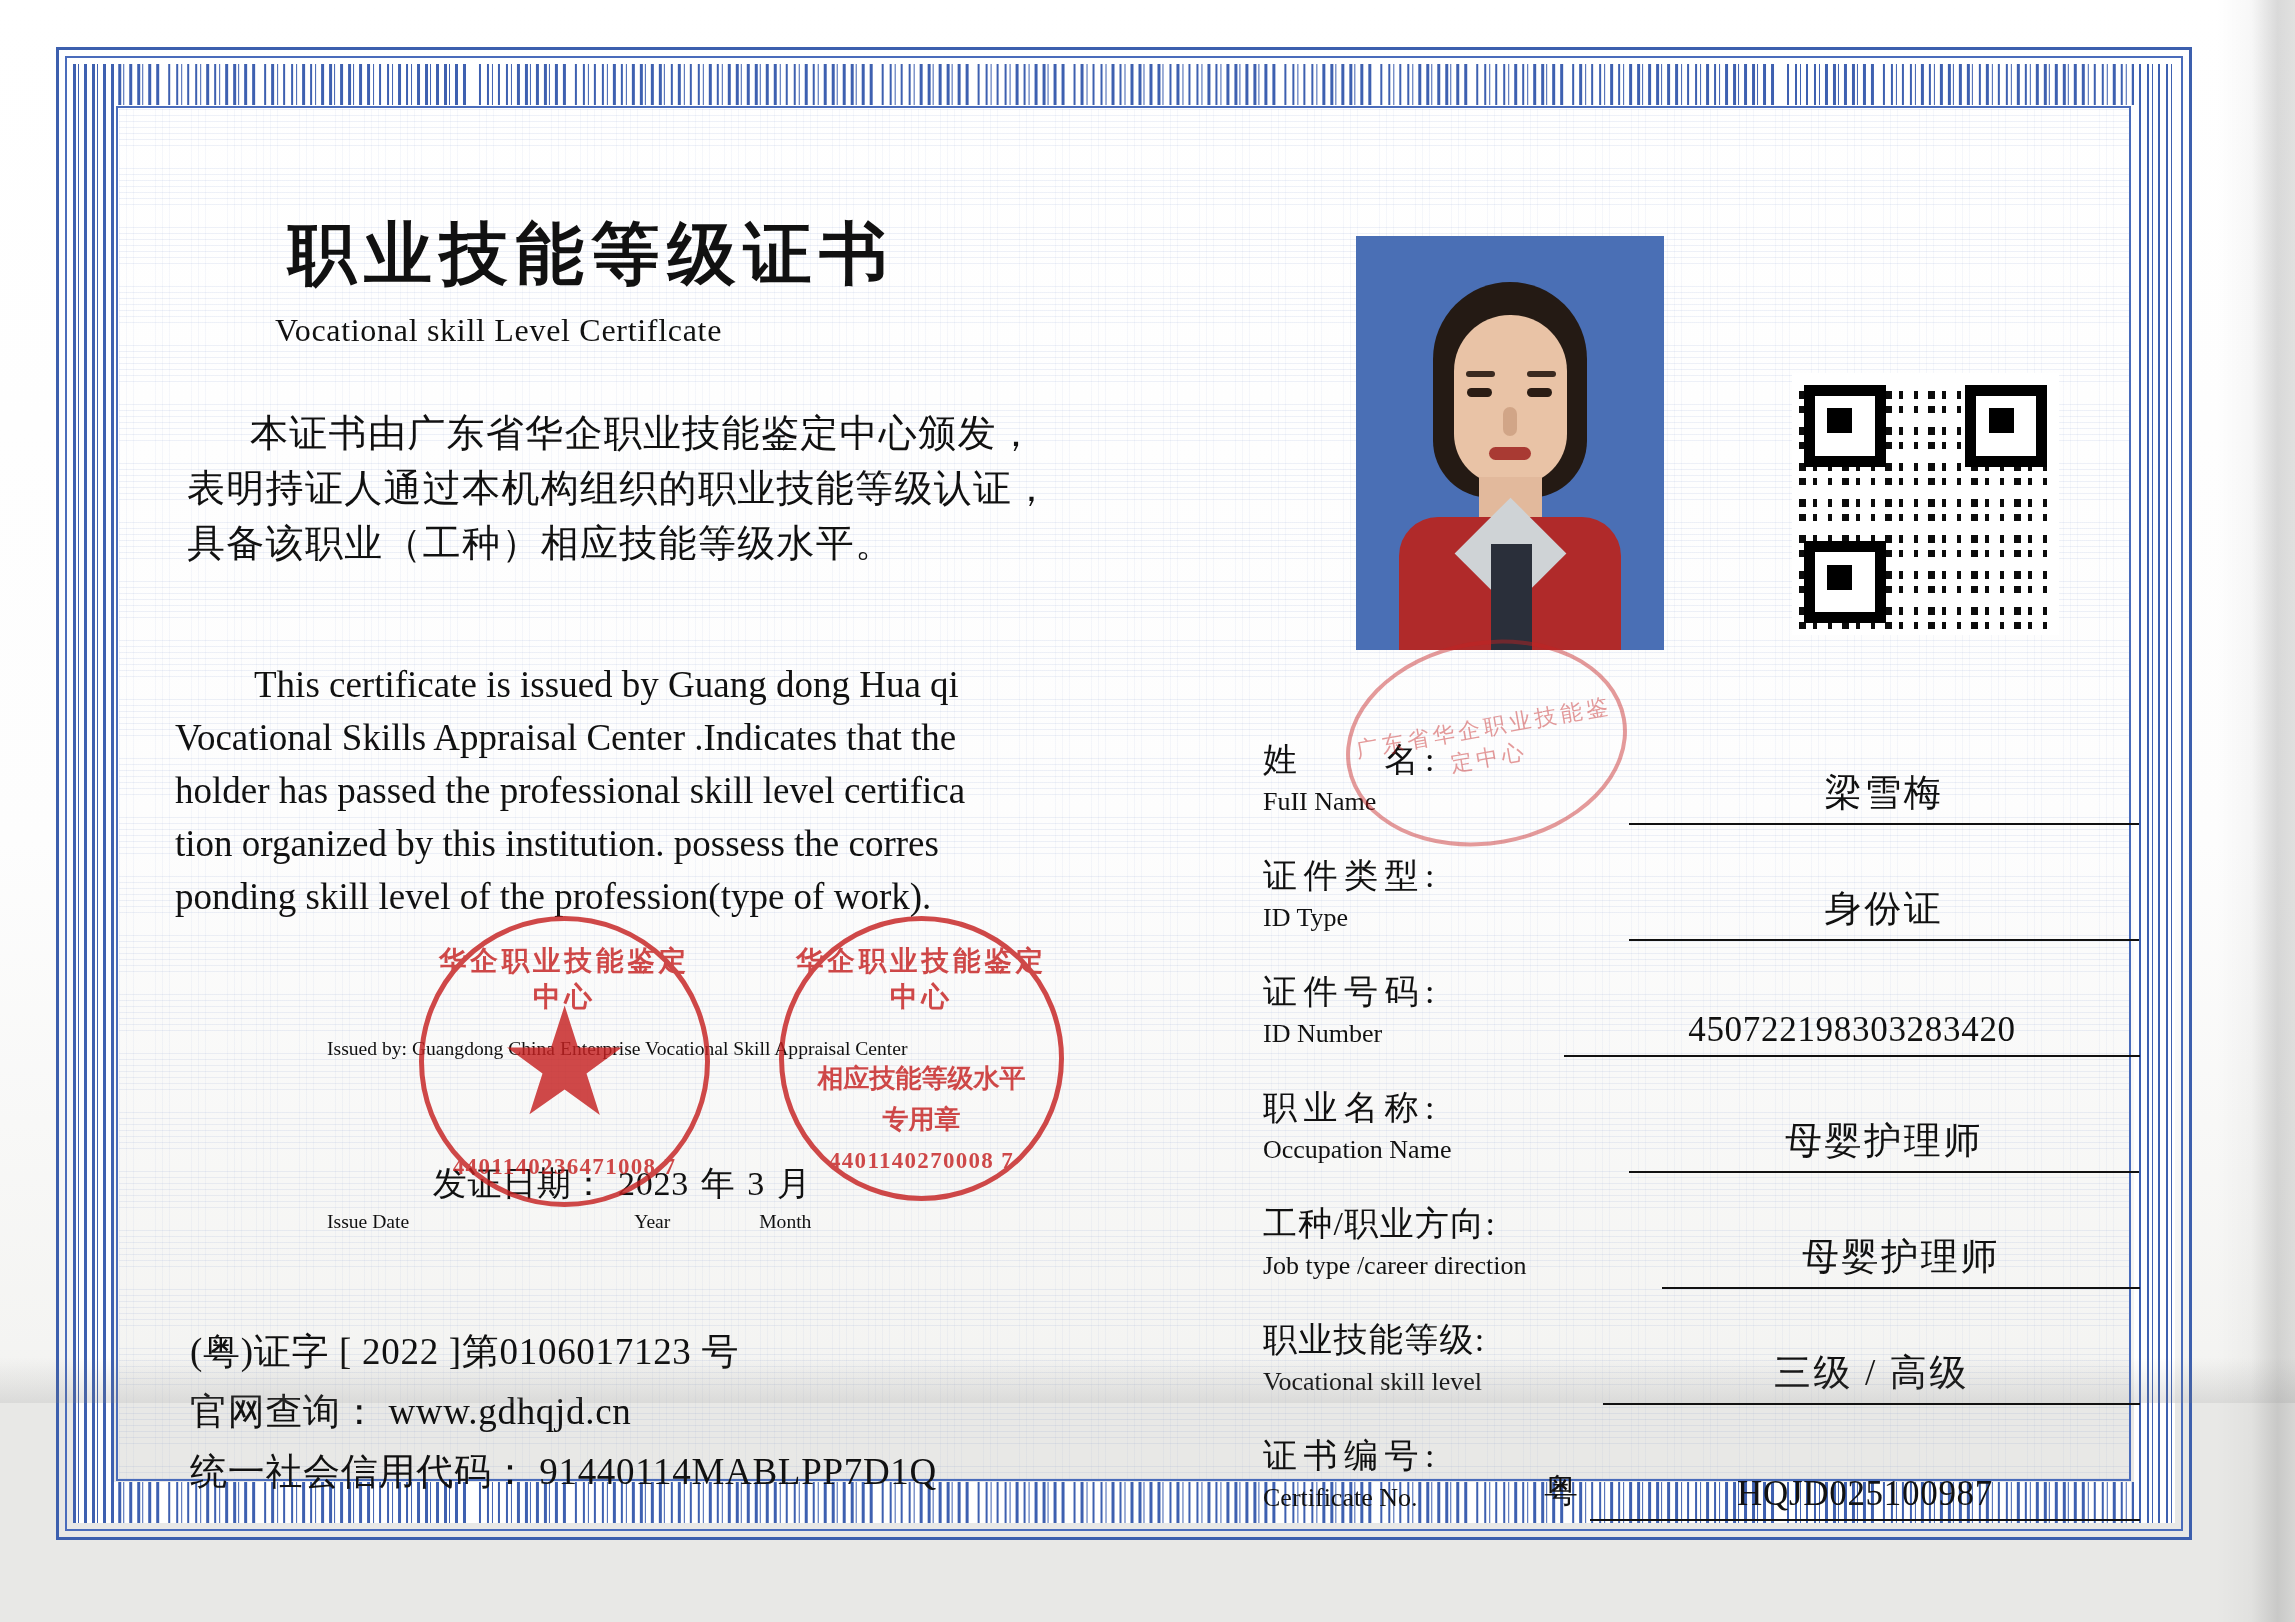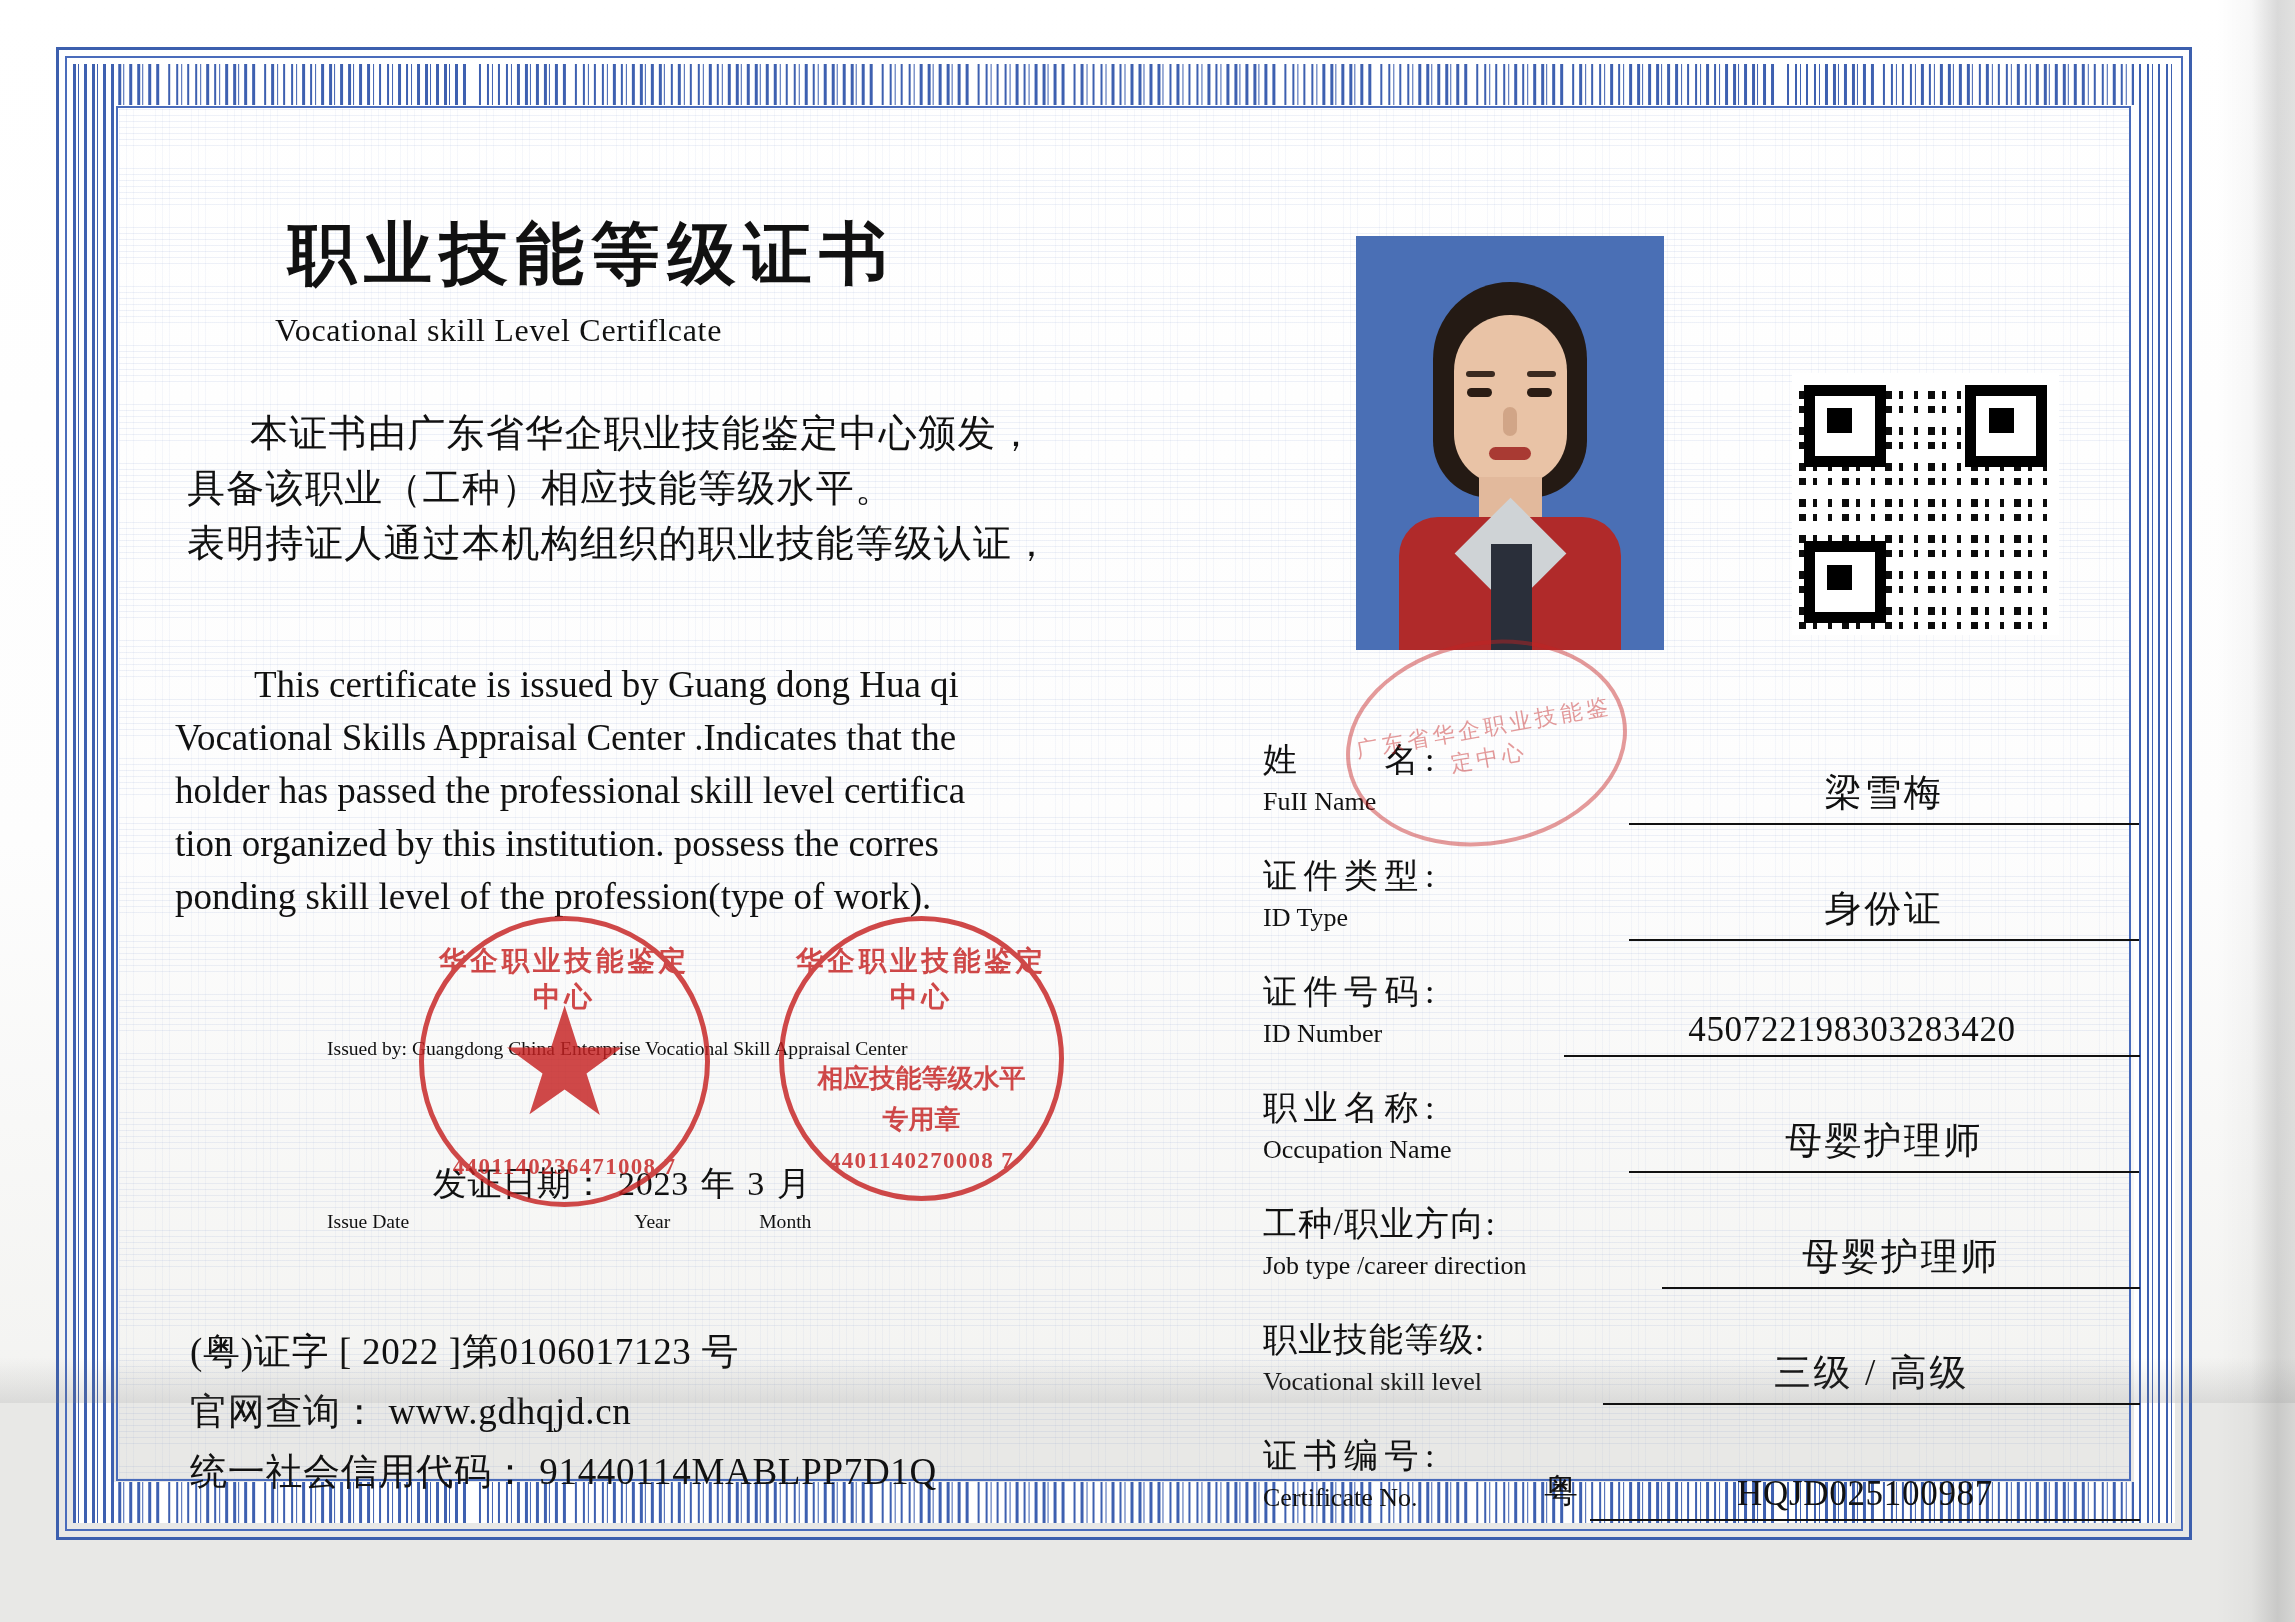--- a/index.html
+++ b/index.html
@@ -228,22 +228,22 @@
   <div class="greek-band-inner"></div>
   <div class="guilloche"></div>
 
   <div class="content">
 
     <div class="title-cn">职业技能等级证书</div>
     <div class="title-en">Vocational skill Level  Certiflcate</div>
 
     <div class="para-cn">
       <span class="indent">本证书由广东省华企职业技能鉴定中心颁发，</span>
+      <span class="l">表明持证人通过本机构组织的职业技能等级认证，</span>
       <span class="l">具备该职业（工种）相应技能等级水平。</span>
-      <span class="l">表明持证人通过本机构组织的职业技能等级认证，</span>
     </div>
 
     <div class="para-en">
       <span class="first">This certificate is issued by Guang dong Hua qi</span>
       <span class="l">Vocational Skills Appraisal Center .Indicates that the</span>
       <span class="l">holder has passed the professional skill level certifica</span>
       <span class="l">tion organized by this institution. possess the corres</span>
       <span class="l">ponding  skill level of the profession(type of  work).</span>
     </div>
 

